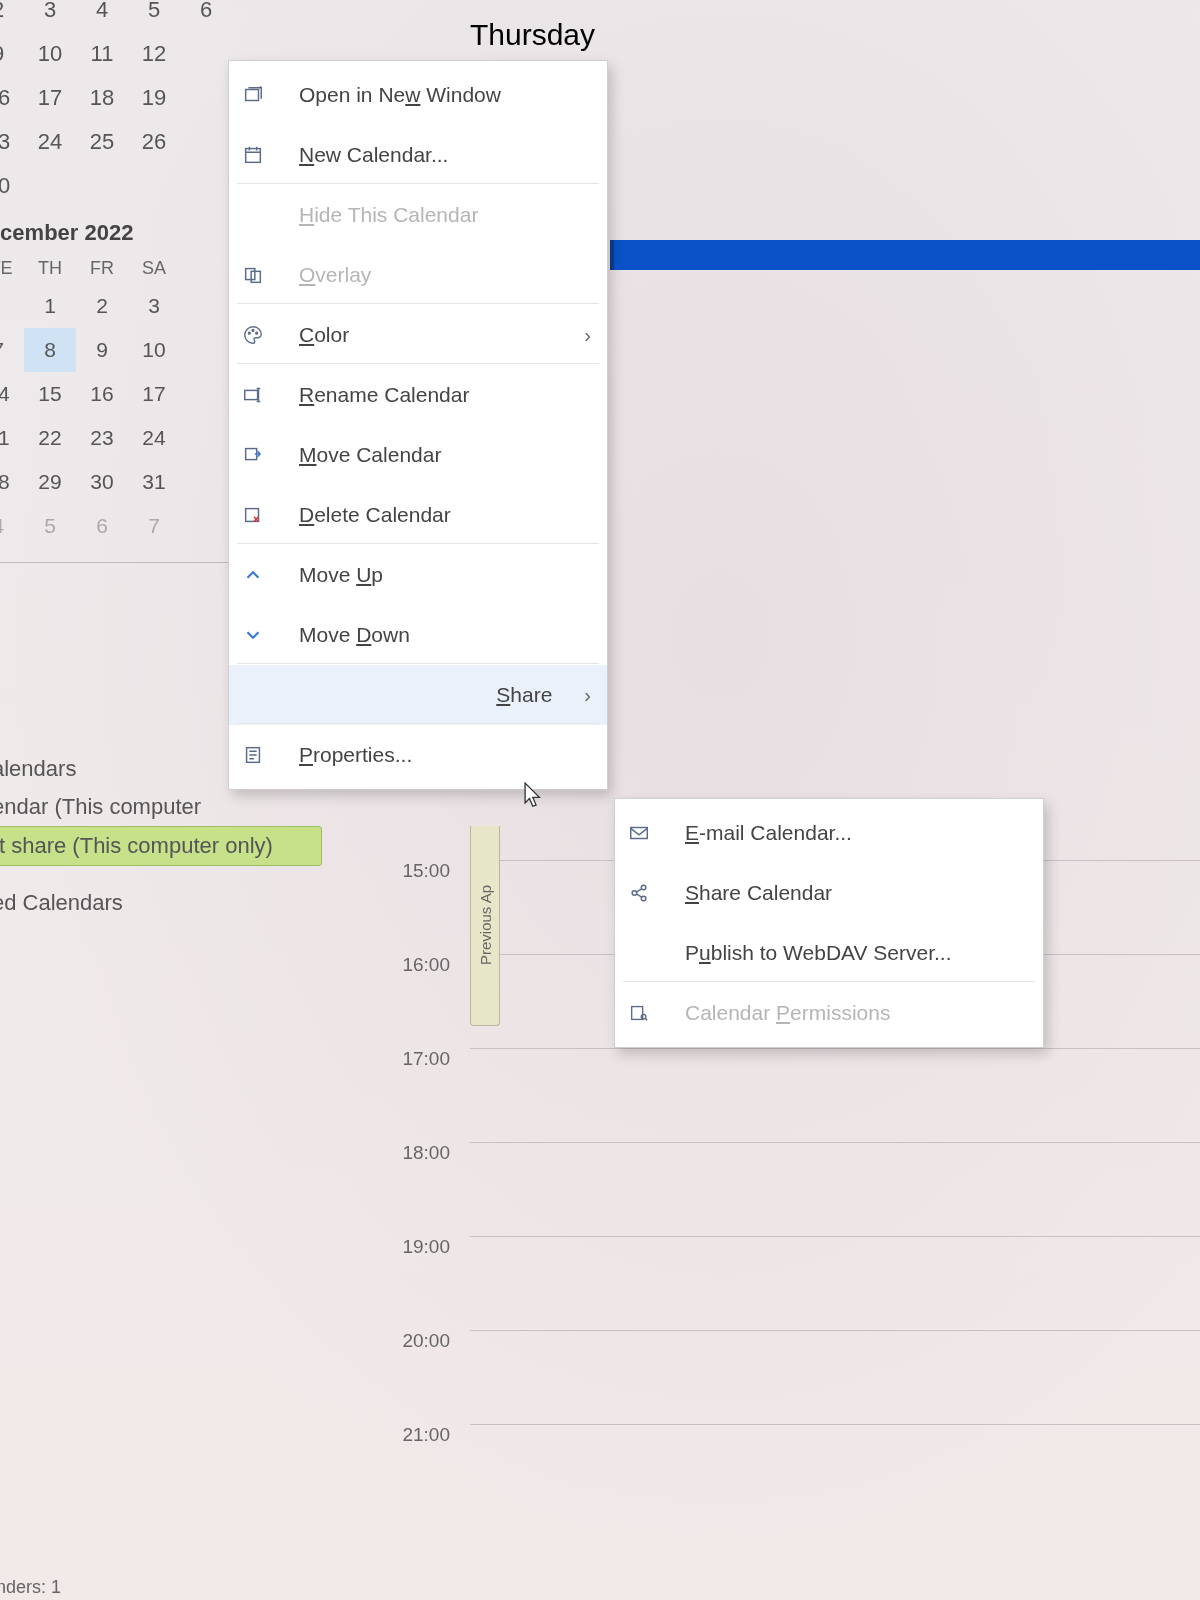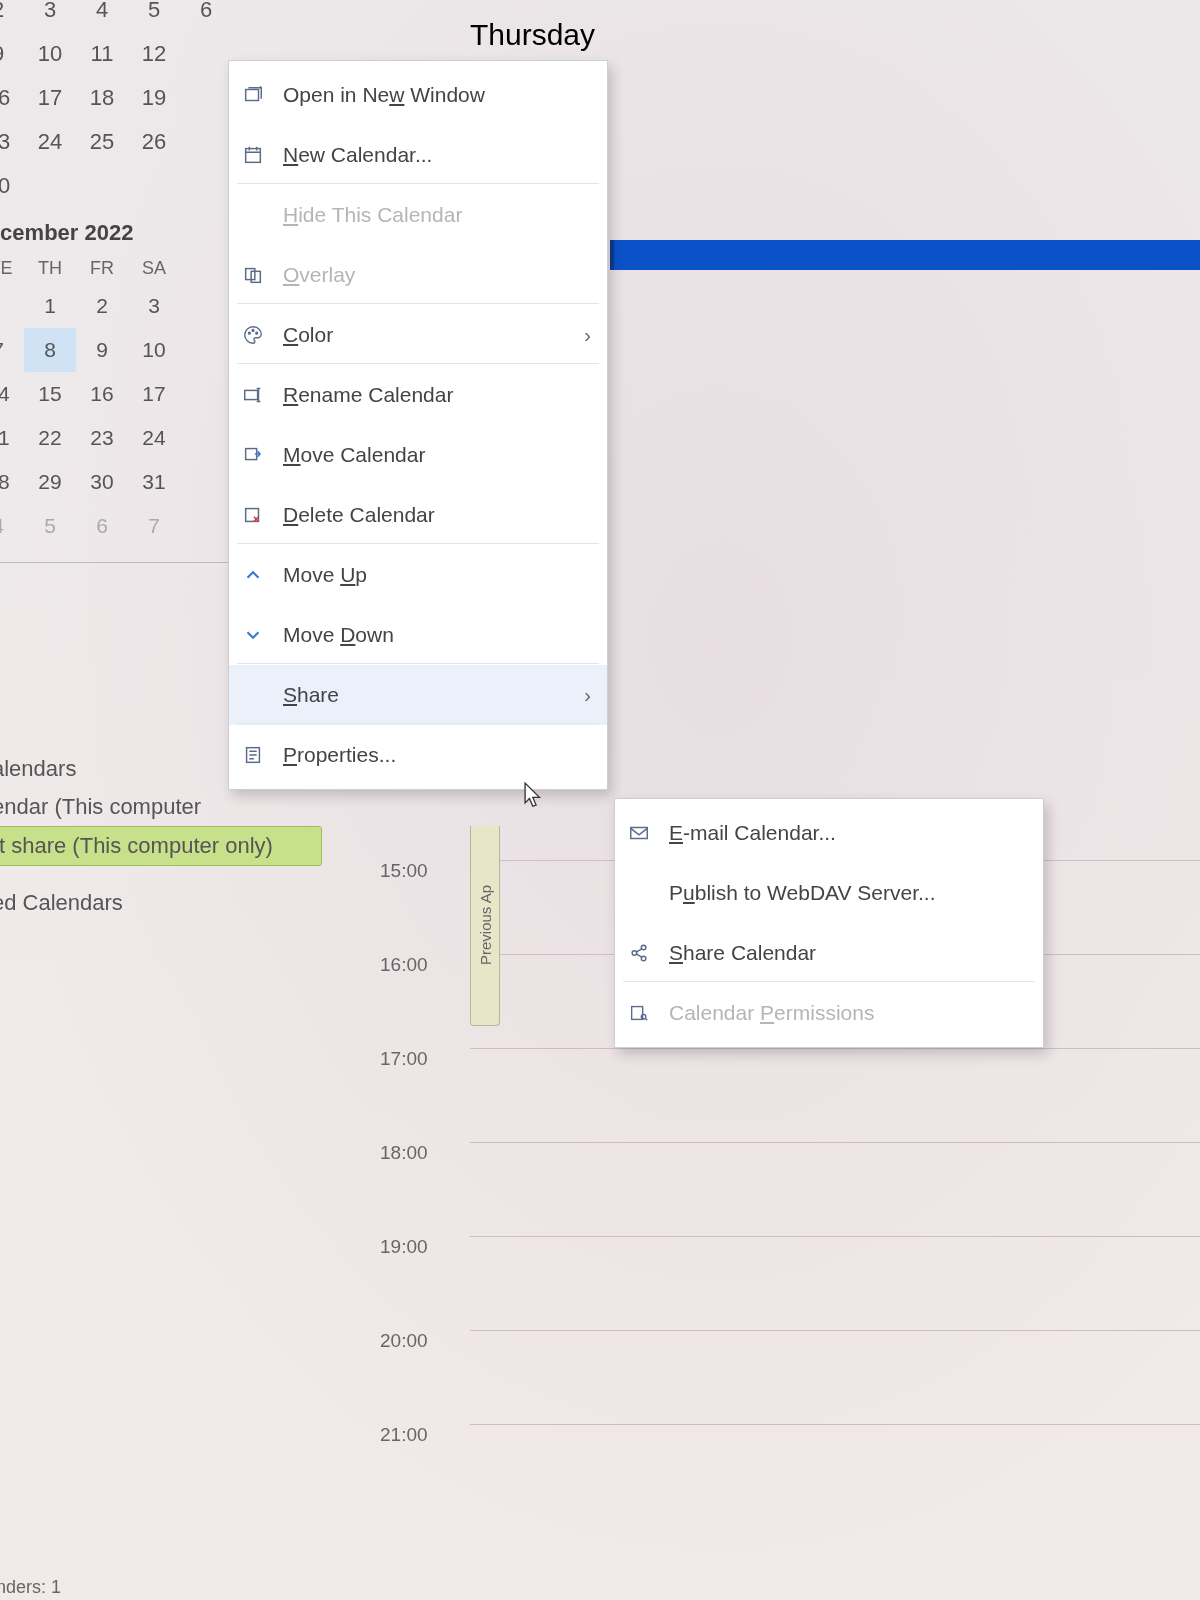--- a/index.html
+++ b/index.html
@@ -123,20 +123,21 @@
   }
 
   
   .time-col {
     position: absolute;
     left: 380px;
     top: 860px;
     width: 70px;
     font-size: 19px;
     color: #666;
+    text-align: right;
   }
   .time-col .trow { height: 94px; }
   .hour-lines {
     position: absolute;
     left: 470px;
     top: 860px;
     width: 730px;
   }
   .hour-line { height: 94px; border-top: 1px solid #cbbfc4; }
 
@@ -171,32 +172,32 @@
     font-size: 21px;
     color: #444;
     padding: 4px 0;
   }
   .menu1 { left: 228px; top: 60px; width: 380px; }
   .menu .row {
     display: flex;
     align-items: center;
     height: 60px;
     padding: 0 16px 0 10px;
-    gap: 16px;
+    gap: 32px;
     position: relative;
   }
   .menu .row.sep-above::before {
     content: "";
     position: absolute;
     left: 8px; right: 8px;
     top: -2px;
     border-top: 1px solid #e5e5e5;
   }
   .menu .row.disabled { color: #b5b5b5; }
-  .menu .row.highlight { background: #eaf1fb; }
+  .menu .row.highlight { background: #eaf1fb; text-align: right; }
   .menu .icon {
     width: 28px;
     height: 28px;
     display: flex;
     align-items: center;
     justify-content: center;
     color: #5b6b8a;
     flex-shrink: 0;
   }
   .menu .icon svg { width: 22px; height: 22px; }
@@ -455,34 +456,34 @@
   <div class="row">
     <span class="icon">
       <svg viewBox="0 0 24 24" fill="none" stroke="currentColor" stroke-width="1.6">
         <rect x="3" y="6" width="18" height="12"></rect>
           <path d="M3 7l9 7 9-7"></path>
       </svg>
     </span>
     <span class="label"><u>E</u>-mail Calendar...</span>
   </div>
   <div class="row">
-    <span class="icon"></span>
-    <span class="label">P<u>u</u>blish to WebDAV Server...</span>
-  </div>
-  <div class="row">
     <span class="icon">
       <svg viewBox="0 0 24 24" fill="none" stroke="currentColor" stroke-width="1.6">
         <circle cx="7" cy="12" r="2.5"></circle>
           <circle cx="17" cy="6" r="2.5"></circle>
           <circle cx="17" cy="18" r="2.5"></circle>
         <path d="M9 11l6-3.5M9 13l6 3.5"></path>
       </svg>
     </span>
     <span class="label"><u>S</u>hare Calendar</span>
   </div>
+  <div class="row">
+    <span class="icon"></span>
+    <span class="label">P<u>u</u>blish to WebDAV Server...</span>
+  </div>
   <div class="row disabled sep-above">
     <span class="icon">
       <svg viewBox="0 0 24 24" fill="none" stroke="currentColor" stroke-width="1.5">
         <rect x="4" y="5" width="12" height="14"></rect>
           <circle cx="17" cy="16" r="2.5"></circle>
           <path d="M19 18l2 2"></path>
       </svg>
     </span>
     <span class="label">Calendar <u>P</u>ermissions</span>
   </div>

